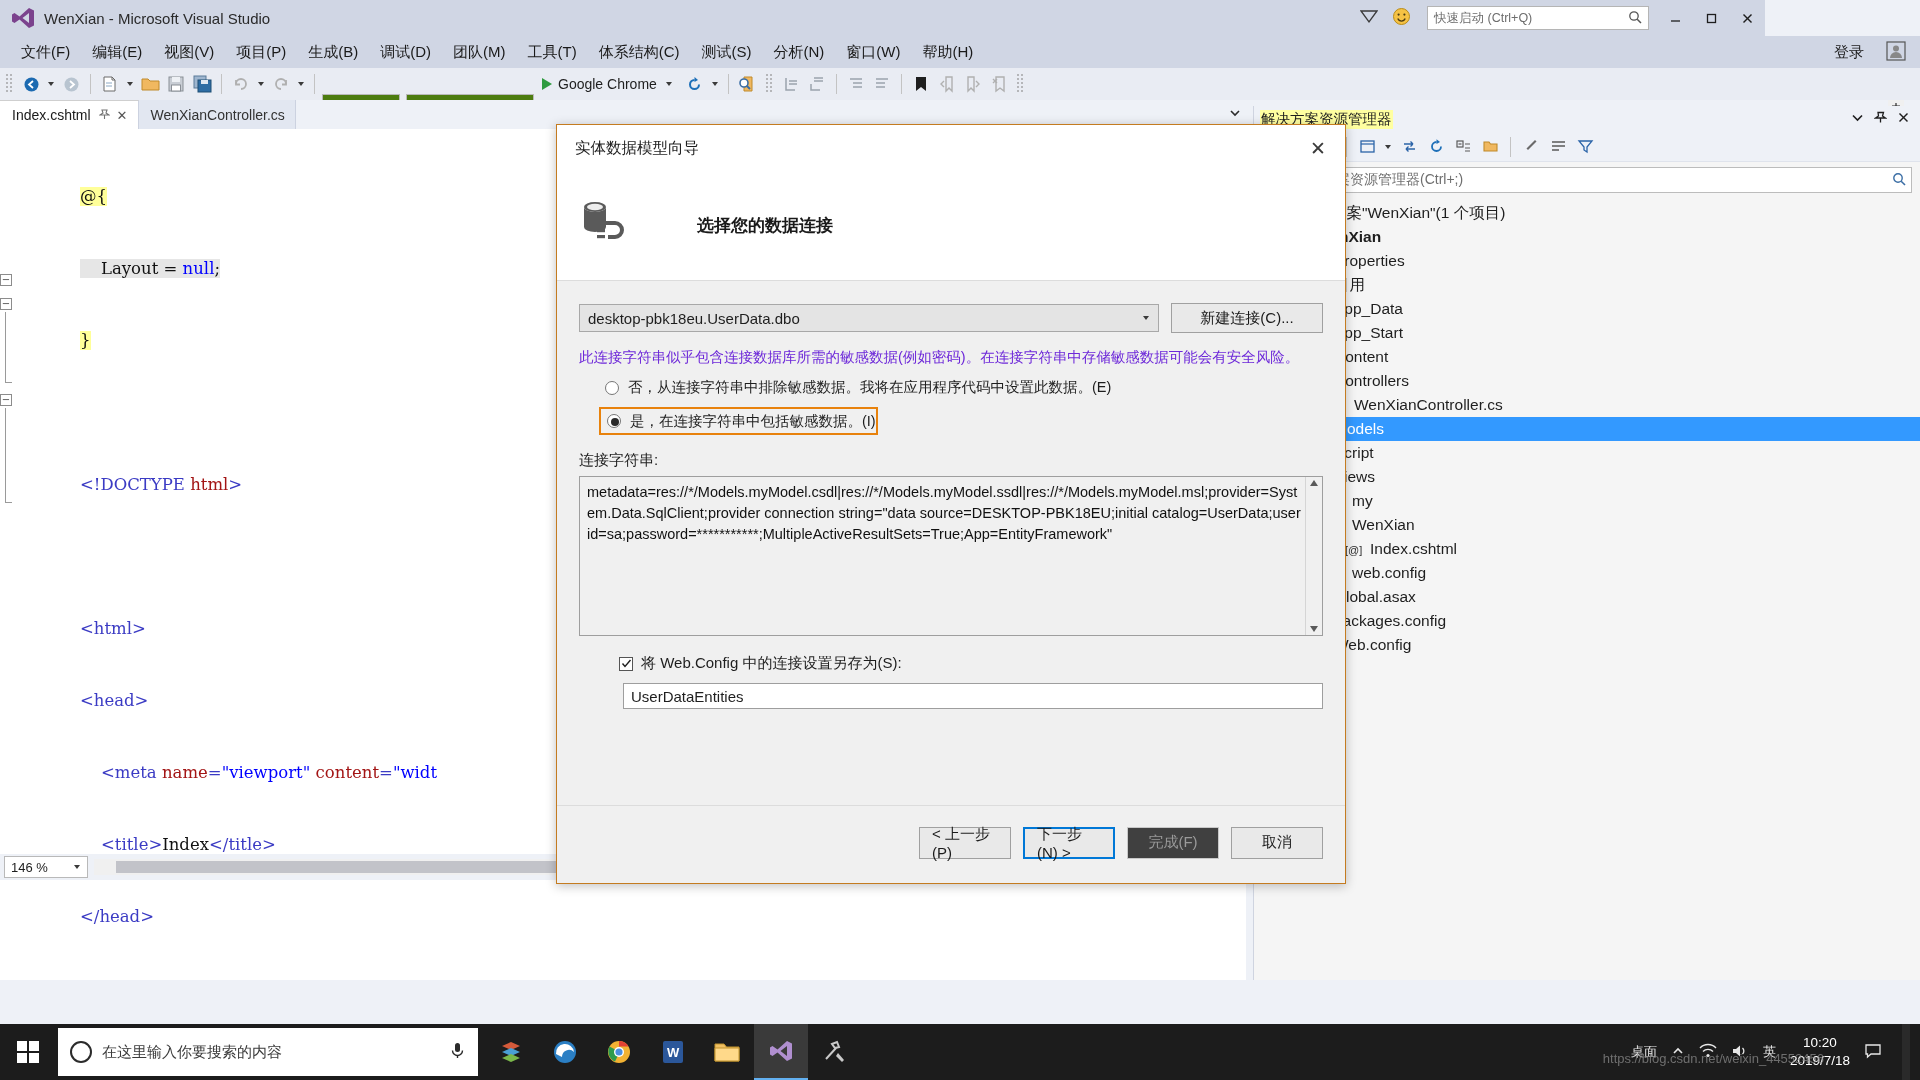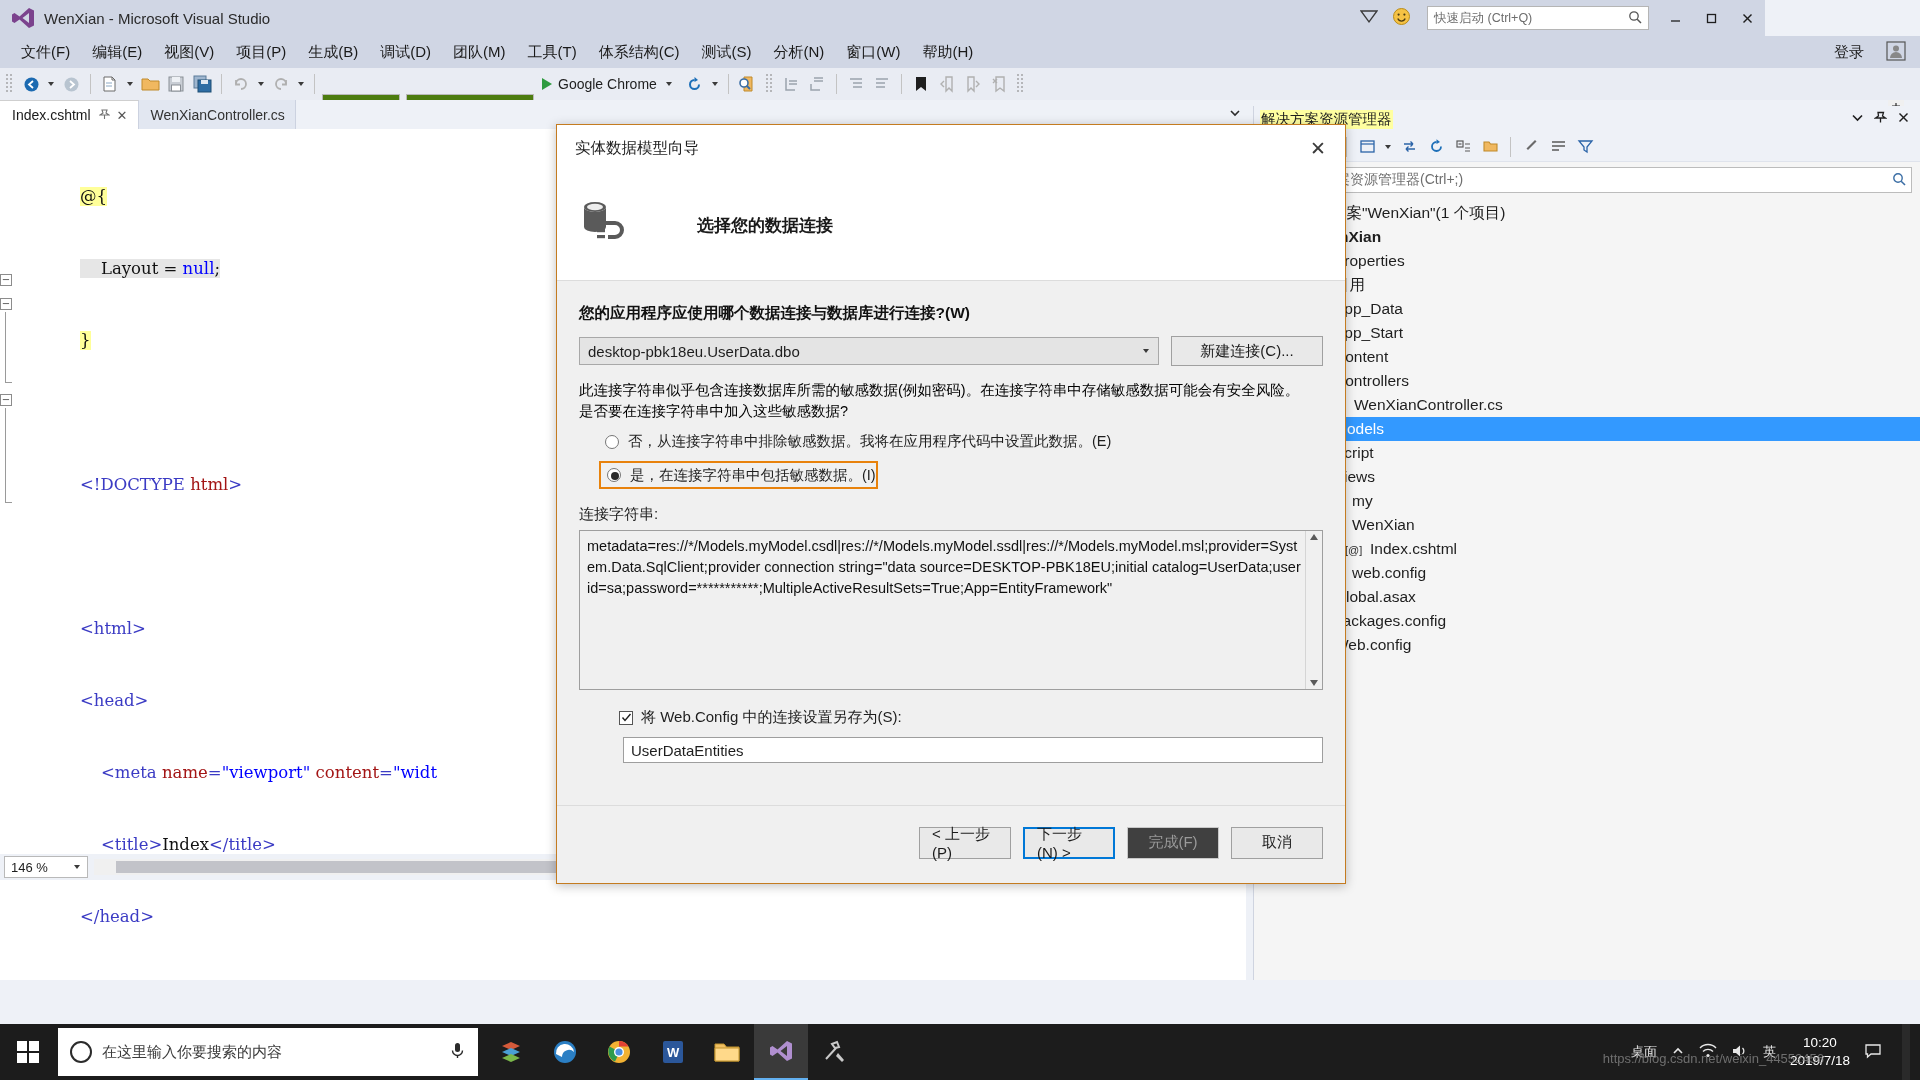--- a/index.html
+++ b/index.html
@@ -127,21 +127,21 @@
   .dlg-body { padding:22px 22px 0 22px; }
   .q-label { font-size:15.5px; font-weight:bold; color:#111; margin-bottom:12px; }
   .conn-row { display:flex; gap:12px; align-items:center; }
   .conn-select { flex:1; height:28px; background:#e4e4e4; border:1px solid #a8a8a8;
      display:flex; align-items:center; padding:0 6px 0 8px; font-size:15px; }
   .conn-select .caret { margin-left:auto; }
   .btn { height:30px; border:1px solid #a0a0a0; background:#e9e9e9; font-size:15px; color:#1a1a1a;
      display:flex; align-items:center; justify-content:center; padding:0 12px; }
   .btn.primary { border:2px solid #0078d7; background:#e9e9e9; }
   .btn.disabled { color:#9a9a9a; background:#404040; border-color:#c8c8c8; }
-  .warn-text { font-size:14.5px; line-height:21px; color:#000000; margin-top:14px; }
+  .warn-text { font-size:14.5px; line-height:21px; color:#6d28d9; margin-top:14px; }
   .radio-row { display:flex; align-items:center; margin-top:10px; padding-left:26px; font-size:14.5px; }
   .radio-row.highlight { margin-left:20px; padding-left:6px; border:2px solid #e8820c; height:28px;
      align-self:flex-start; display:inline-flex; }
   .rb { width:14px; height:14px; border-radius:50%; border:1px solid #767676; background:#fff;
      margin-right:9px; flex:0 0 14px; position:relative; }
   .rb.on::after { content:""; position:absolute; left:3px; top:3px; width:8px; height:8px;
      border-radius:50%; background:#2a2a2a; }
   .cs-label { font-size:15px; margin-top:16px; margin-bottom:6px; }
   .cs-box { height:160px; background:#f0f0f0; border:1px solid #9e9e9e; position:relative; }
   .cs-text { padding:5px 18px 0 7px; font-size:14.5px; line-height:21px; color:#111; word-break:break-word;
@@ -816,33 +816,31 @@
           <ellipse cx="20" cy="14" rx="8" ry="3.2" fill="#ededed"></ellipse>
           <path d="M31 30 H40 A7 7 0 0 1 40 44 H33" fill="none" stroke="#5a5a5a" stroke-width="4"></path>
           <rect x="22" y="36" width="8" height="3.2" fill="#5a5a5a"></rect>
           <rect x="22" y="42" width="8" height="3.2" fill="#5a5a5a"></rect>
         </svg>
       </span>
       <span class="banner-head">选择您的数据连接</span>
     </div>
 
     <div class="dlg-body">
-      <div class="q-label">您的应用程序应使用哪个数据连接与数据库进行连接?(W)</div>
 
       <div class="conn-row">
         <div class="conn-select">
           <span>desktop-pbk18eu.UserData.dbo</span>
           <span class="caret"></span>
         </div>
         <div class="btn" style="width:152px;">新建连接(C)...</div>
       </div>
 
       <div class="warn-text">
         <div>此连接字符串似乎包含连接数据库所需的敏感数据(例如密码)。在连接字符串中存储敏感数据可能会有安全风险。</div>
-        <div>是否要在连接字符串中加入这些敏感数据?</div>
       </div>
 
       <div class="radio-row">
         <span class="rb"></span>
         <span>否，从连接字符串中排除敏感数据。我将在应用程序代码中设置此数据。(E)</span>
       </div>
 
       <div style="margin-top:10px;">
         <span class="radio-row highlight" style="margin-top:0;">
           <span class="rb on"></span>

